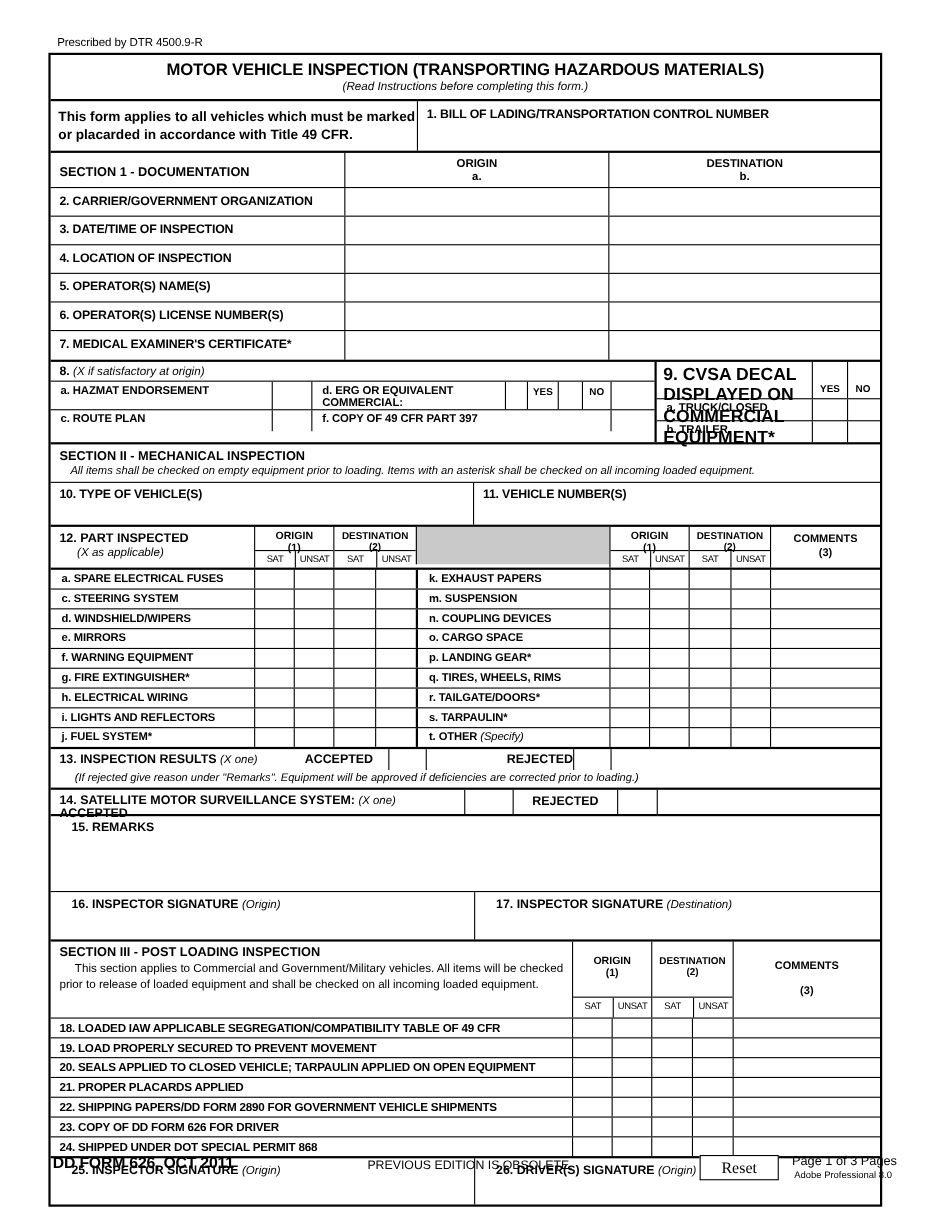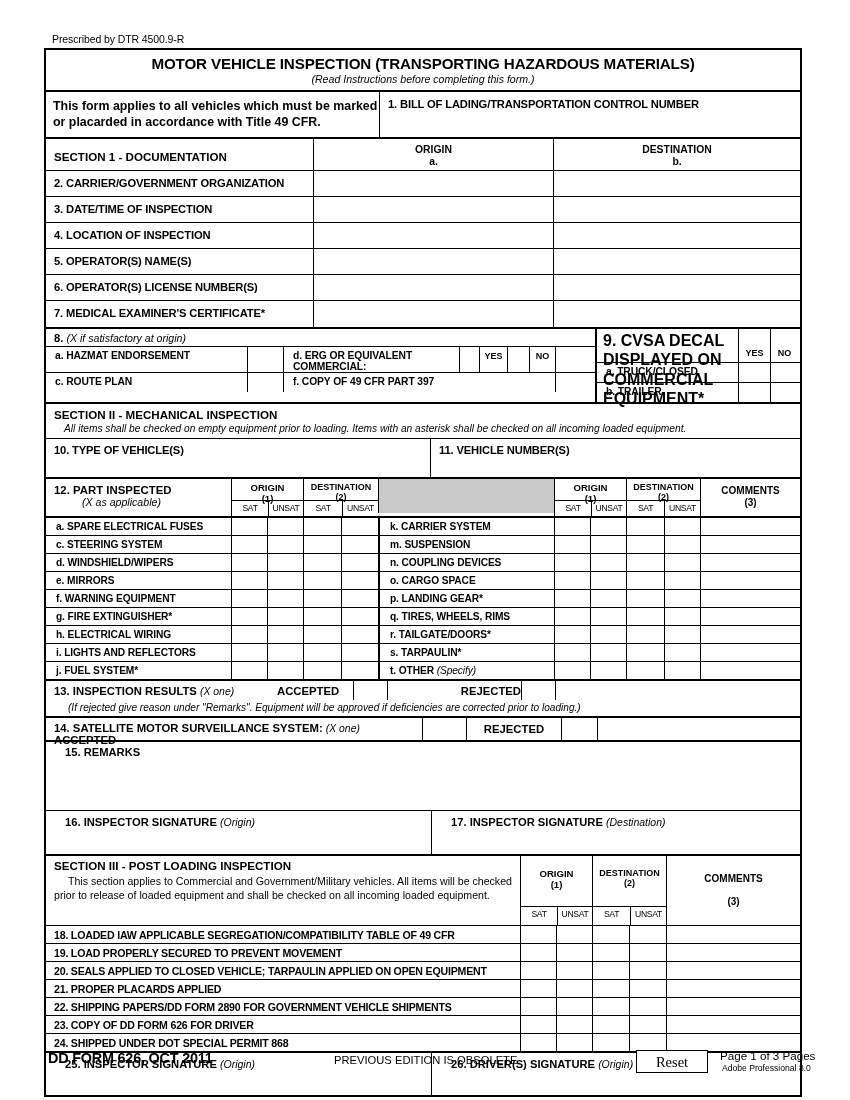--- a/index.html
+++ b/index.html
@@ -377,21 +377,21 @@
       </div>
       <div class="cell bl" style="width:370px;">
         <div class="fieldlabel" style="padding-top:5px;">11. VEHICLE NUMBER(S)</div>
         <div style="font-size:11px;padding-left:10px;"></div>
       </div>
     </div>
 
     <div class="row bt2">
       <div class="cell" style="width:185px;height:34px;">
         <div class="part-label">12. PART INSPECTED</div>
-        <div class="part-label" style="padding-top:0;padding-left:24px;margin-left:12px;"><i>(X as applicable)</i></div>
+        <div class="part-label" style="padding-top:0;padding-left:24px;"><i>(X as applicable)</i></div>
       </div>
       <div class="cell bl" style="width:72px;">
         <div class="grp-head" style="height:18px;"><span>ORIGIN</span><br><span>(1)</span></div>
         <div class="row bt">
           <div class="cell su" style="width:36px;height:15px;">SAT</div>
           <div class="cell bl su" style="width:35px;">UNSAT</div>
         </div>
       </div>
       <div class="cell bl" style="width:75px;">
         <div class="grp-head" style="height:18px;font-size:9px;"><span>DESTINATION</span><br><span>(2)</span></div>
@@ -423,21 +423,21 @@
     <div>
       <div class="row bt2">
         <div class="cell" style="width:185px;height:17px;">
             <div class="insp-item">a.  SPARE ELECTRICAL FUSES</div>
           </div>
         <div class="cell bl" style="width:36px;"></div>
         <div class="cell bl" style="width:36px;"></div>
         <div class="cell bl" style="width:38px;"></div>
         <div class="cell bl" style="width:37px;"></div>
         <div class="cell bl2" style="width:176px;">
-            <div class="insp-item">k.  CARRIER SYSTEM</div>
+            <div class="insp-item">k.  EXHAUST PAPERS</div>
           </div>
         <div class="cell bl" style="width:36px;"></div>
         <div class="cell bl" style="width:36px;"></div>
         <div class="cell bl" style="width:38px;"></div>
         <div class="cell bl" style="width:36px;"></div>
         <div class="cell bl" style="width:100px;"></div>
       </div>
       <div class="row bt">
         <div class="cell" style="width:185px;height:17px;">
             <div class="insp-item">c.  STEERING SYSTEM</div>

